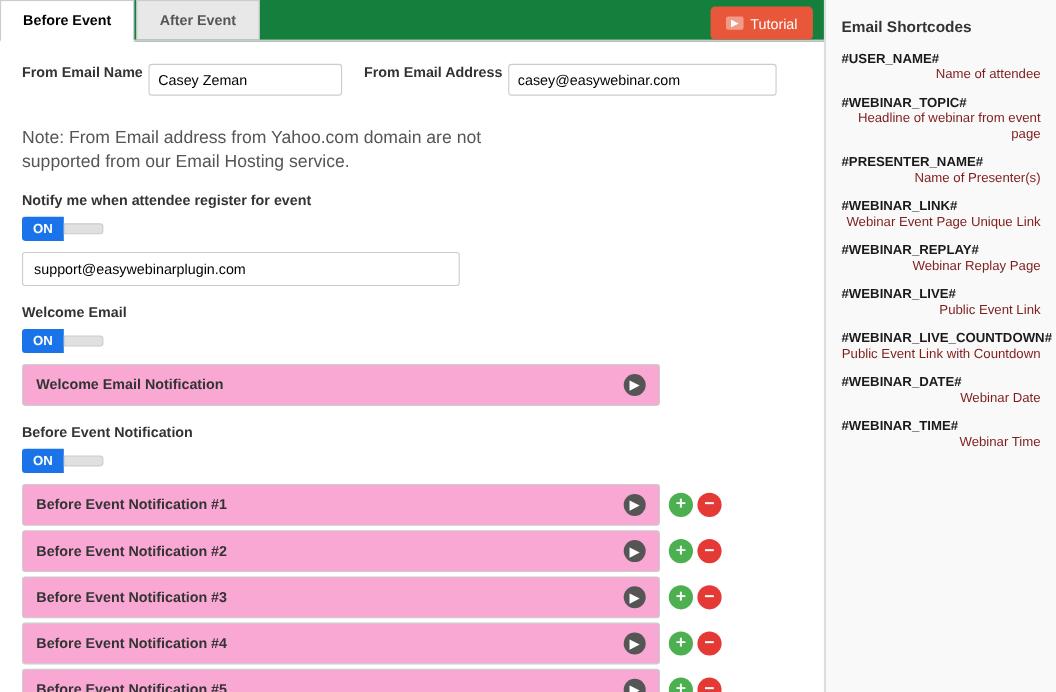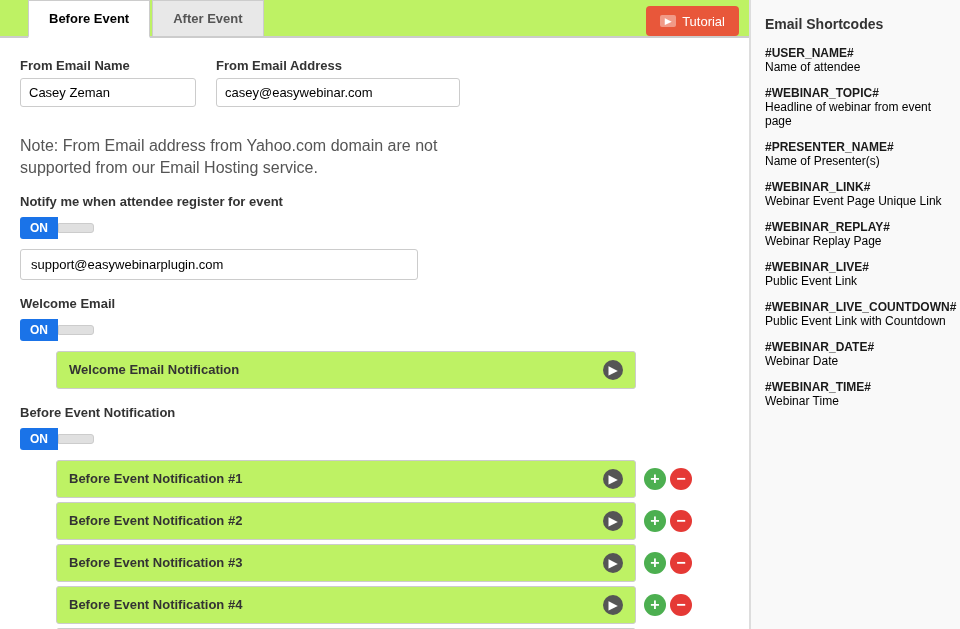--- a/index.html
+++ b/index.html
@@ -18,22 +18,21 @@
     
     .left-panel {
       flex: 1;
       padding: 0;
       border-right: 1px solid #ddd;
     }
     
     .tabs {
       display: flex;
       border-bottom: 2px solid #ccc;
-      background: #bef264;
-      padding-left: 28px;
+      background: #15803d;
     }
     .tab {
       padding: 10px 20px;
       cursor: pointer;
       font-size: 13px;
       font-weight: bold;
       border: 1px solid #ccc;
       border-bottom: none;
       background: #e8e8e8;
       color: #555;
@@ -74,21 +73,21 @@
     .content {
       padding: 20px 20px;
     }
     .form-row {
       display: flex;
       gap: 20px;
       margin-bottom: 10px;
     }
     .form-group {
       display: flex;
-      flex-direction: column;
+      flex-direction: row;
       gap: 5px;
     }
     .form-group label {
       font-weight: bold;
       font-size: 13px;
     }
     .form-group input[type="text"] {
       border: 1px solid #ccc;
       border-radius: 3px;
       padding: 6px 8px;
@@ -157,24 +156,23 @@
       gap: 8px;
       margin-bottom: 4px;
     }
     .notif-bar {
       display: flex;
       align-items: center;
       justify-content: space-between;
       border: 1px solid #ccc;
       border-radius: 3px;
       padding: 8px 12px;
-      background: #bef264;
+      background: #f9a8d4;
       cursor: pointer;
       width: 580px;
-      margin-left: 36px;
     }
     .notif-bar span {
       font-weight: bold;
       font-size: 13px;
     }
     .arrow-icon {
       width: 20px;
       height: 20px;
       background: #555;
       border-radius: 50%;
@@ -225,21 +223,22 @@
     .shortcode-item {
       margin-bottom: 12px;
     }
     .shortcode-key {
       font-weight: bold;
       font-size: 12px;
       color: #1a1a1a;
     }
     .shortcode-desc {
       font-size: 12px;
-      color: #000000;
+      color: #7f1d1d;
+      text-align: right;
     }
   </style>
 </head>
 <body>
 
 <div class="container">
 
   <div class="left-panel">
 
     <div class="tabs">

